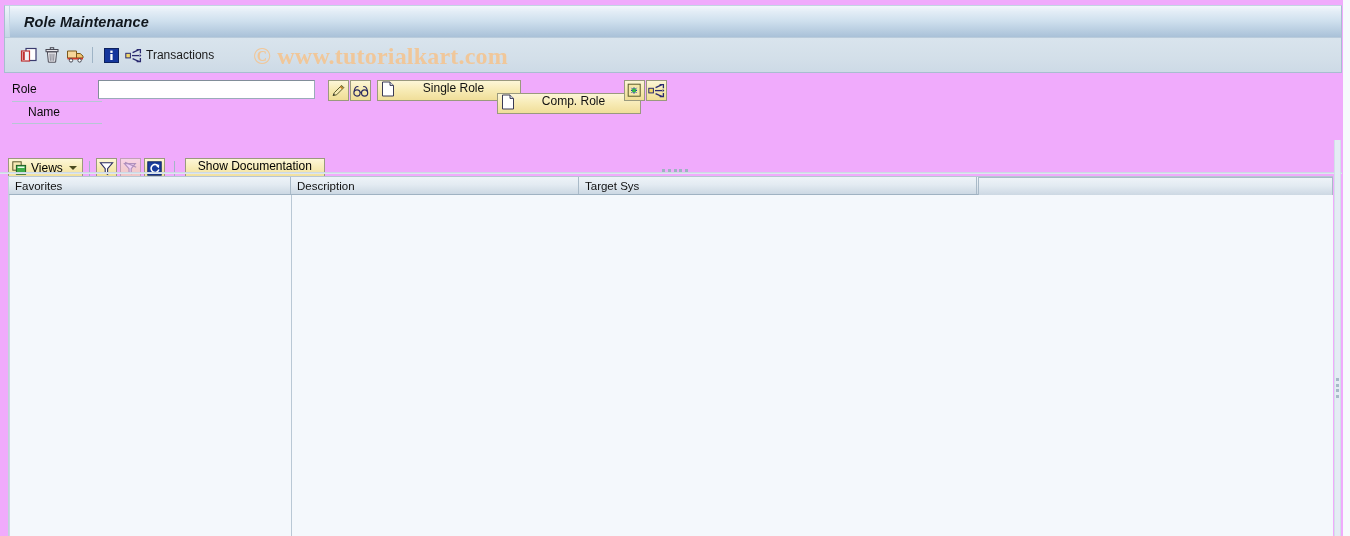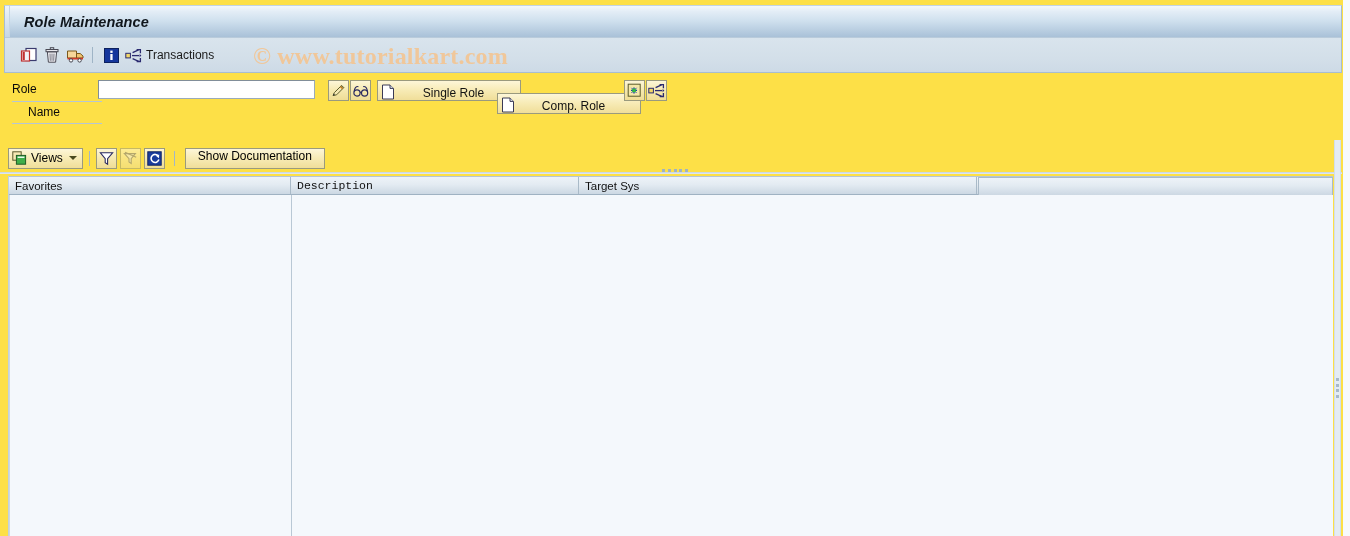--- a/index.html
+++ b/index.html
@@ -14,21 +14,21 @@
     font-family: "Liberation Sans", sans-serif;
     font-size: 12px;
     color: #000000;
     background: #f7fafd;
   }
 
   #app {
     position: relative;
     width: 1350px;
     height: 536px;
-    background: #fde047;
+    background: #f0abfc;
   }
 
   
   .header-panel {
     position: absolute;
     left: 4px;
     top: 5px;
     width: 1338px;
     height: 68px;
     border: 1px solid #a8bdd0;
@@ -169,42 +169,42 @@
     cursor: default;
     position: absolute;
   }
 
   .pbtn {
     position: absolute;
     height: 21px;
     border: 1px solid #9a9a7e;
     background: linear-gradient(to bottom, #fdf6d8 0%, #f7ebb6 48%, #f0de99 100%);
     display: inline-flex;
-    align-items: flex-end;
+    align-items: flex-start;
     cursor: default;
     font-size: 12px;
     color: #121212;
   }
 
   .pbtn .pb-txt {
     flex: 1;
     text-align: center;
     padding-right: 8px;
   }
   .pbtn .pb-ico {
     margin-left: 3px;
     display: inline-flex;
     align-items: center;
   }
 
   
   .grid-toolbar {
     position: absolute;
     left: 8px;
-    top: 146px;
+    top: 156px;
     height: 24px;
     display: flex;
     align-items: center;
   }
 
   .views-btn {
     height: 21px;
     border: 1px solid #9a9a7e;
     background: linear-gradient(to bottom, #fdf6d8 0%, #f7ebb6 48%, #f0de99 100%);
     display: inline-flex;
@@ -300,21 +300,21 @@
     font-size: 11.5px;
     color: #111;
     border-right: 1px solid #a9bac8;
     background: linear-gradient(to bottom, #eef3f8 0%, #e3ebf2 45%, #ccd8e3 100%);
     overflow: hidden;
     white-space: nowrap;
     cursor: default;
   }
 
   .gh-cell.c1 { width: 282px; }
-  .gh-cell.c2 { width: 288px; font-family: Liberation Mono, monospace; }
+  .gh-cell.c2 { width: 288px; }
   .gh-cell.c3 { width: 398px; }
   .gh-cell.c4 {
     width: 355px;
     border: 1px solid #a9bac8;
     margin-left: 1px;
     height: 19px;
   }
 
   .grid-body {
     position: relative;

